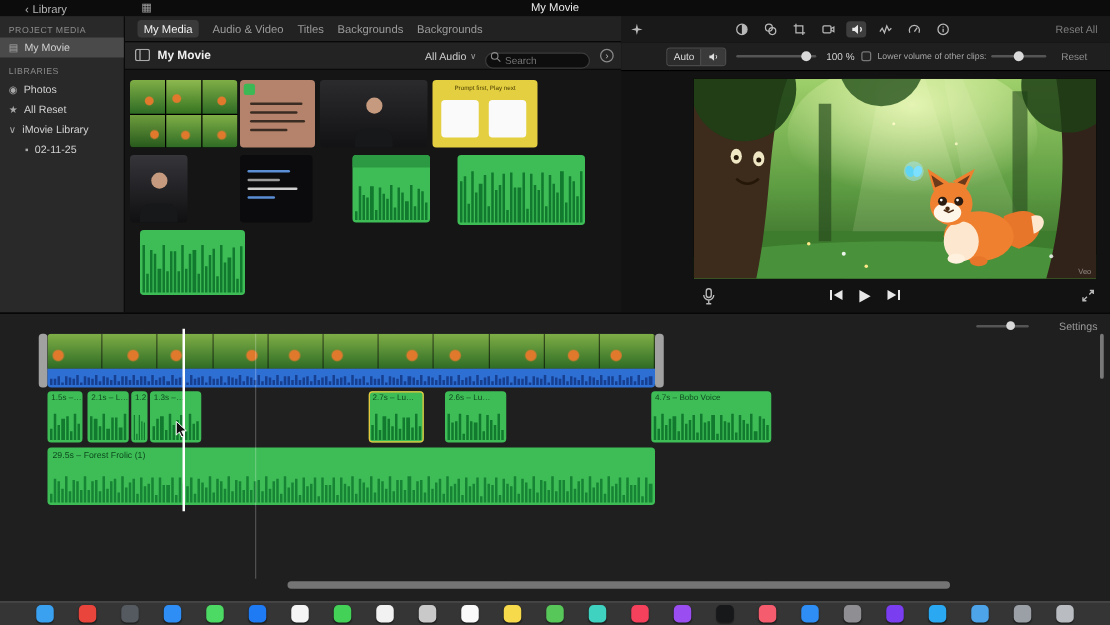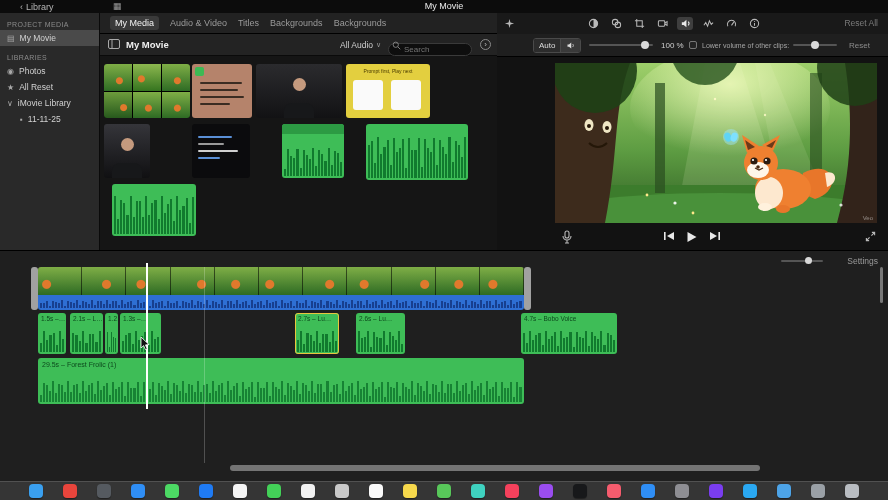--- a/index.html
+++ b/index.html
@@ -228,21 +228,21 @@
     <div class="side-item">
       <span class="g">★</span>
       <span>All Reset</span>
     </div>
     <div class="side-item">
       <span class="g">∨</span>
       <span>iMovie Library</span>
     </div>
     <div class="side-item indent">
       <span class="g">▪</span>
-      <span>11-11-25</span>
+      <span>02-11-25</span>
     </div>
   </div>
 
   <div class="bheader">
     <span class="bh-toggle">
       <svg width="12" height="10" viewBox="0 0 12 10">
           <rect x="0.5" y="0.5" width="11" height="9" rx="1.5" fill="none" stroke="#aaa"></rect>
           <line x1="4" y1="0.5" x2="4" y2="9.5" stroke="#aaa"></line>
         </svg>
     </span>

